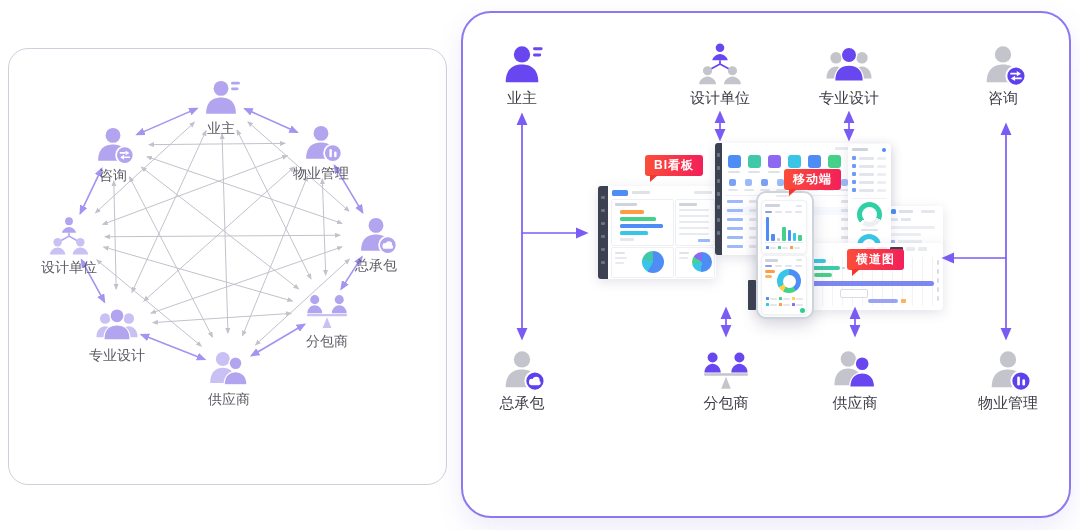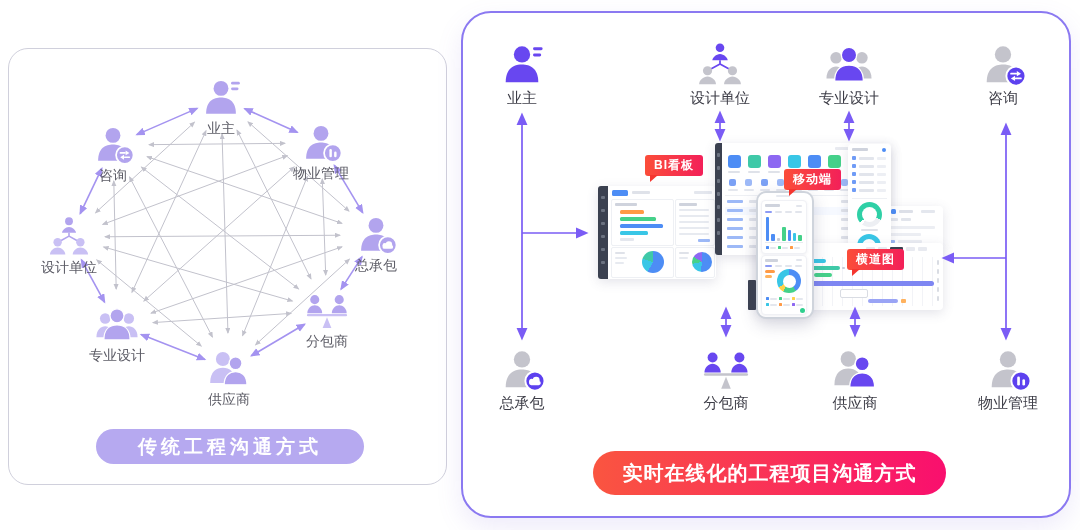--- a/index.html
+++ b/index.html
@@ -180,21 +180,20 @@
             <g fill="#fff">
               <rect x="31.5" y="32.1" width="7.2" height="1.8" rx="0.9"></rect>
               <path d="M38.4,30.2 L42.8,33 L38.4,35.8 Z"></path>
               <rect x="36.4" y="37.1" width="7.2" height="1.8" rx="0.9"></rect>
               <path d="M36.6,35.2 L32.2,38 L36.6,40.8 Z"></path>
             </g>
           </svg>
           <div class="lbl lbl-l">咨询</div>
         </div>
       </div>
-    <div class="caption caption-left">传统工程沟通方式</div>
   </section>
 
   <section id="right-panel">
     <div id="screens">
         <div class="win" style="left:135px;top:173px;width:118px;height:93px;z-index:2;">
           <div style="position:absolute;left:0px;top:0px;width:10px;height:93px;background:#3b4150;border-radius:0px;border-radius:3px 0 0 3px"></div>
           <div style="position:absolute;left:3px;top:10px;width:4px;height:3px;background:#6b7280;border-radius:1px;"></div>
           <div style="position:absolute;left:3px;top:23px;width:4px;height:3px;background:#6b7280;border-radius:1px;"></div>
           <div style="position:absolute;left:3px;top:36px;width:4px;height:3px;background:#6b7280;border-radius:1px;"></div>
           <div style="position:absolute;left:3px;top:49px;width:4px;height:3px;background:#6b7280;border-radius:1px;"></div>
@@ -546,16 +545,15 @@
             </g>
           </svg>
           <div class="lbl lbl-r">物业管理</div>
         </div>
       </div>
     <div id="callouts">
         <div class="callout" style="left: 182px; top: 142px;">BI看板</div>
         <div class="callout" style="left: 321px; top: 156px;">移动端</div>
         <div class="callout" style="left: 384px; top: 236px;">横道图</div>
       </div>
-    <div class="caption caption-right">实时在线化的工程项目沟通方式</div>
   </section>
 
 </div>
 
 </body></html>

